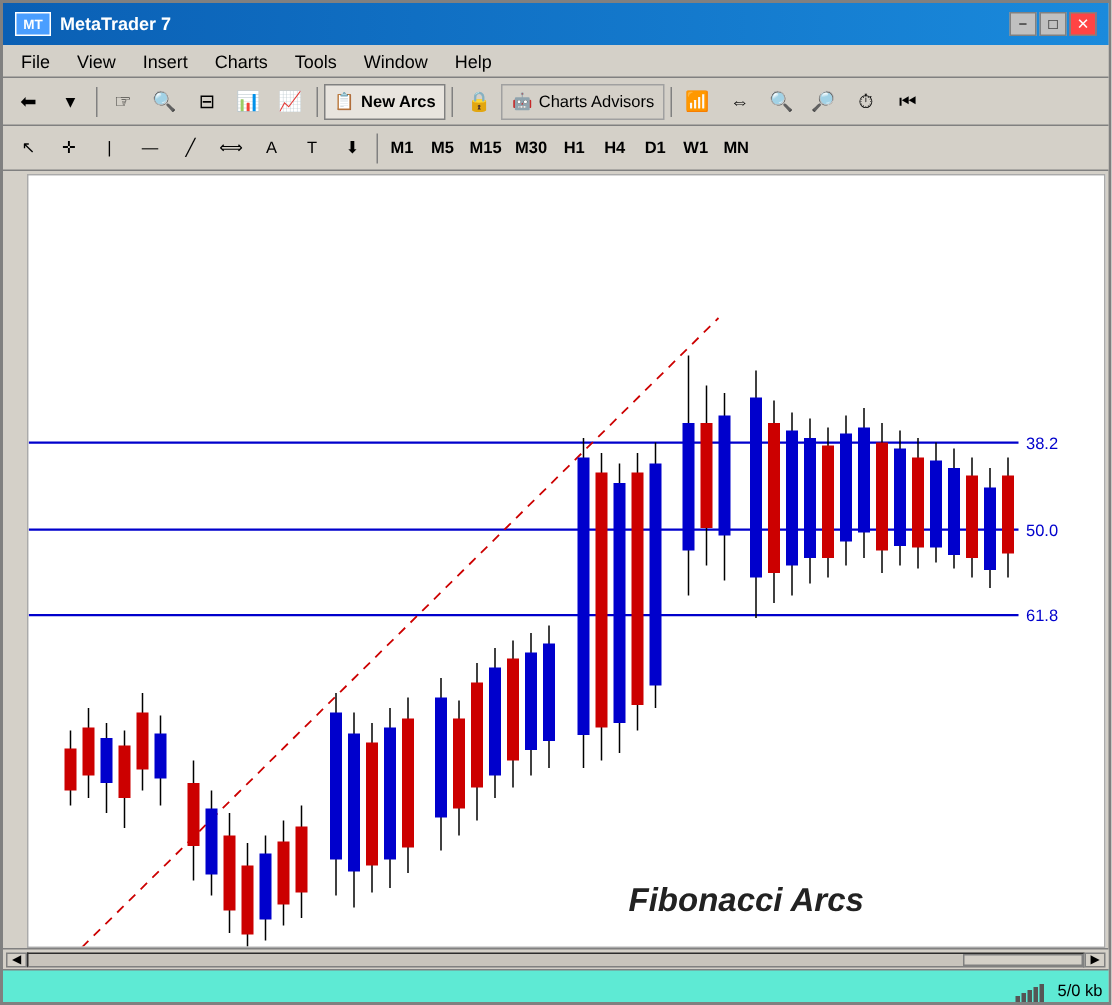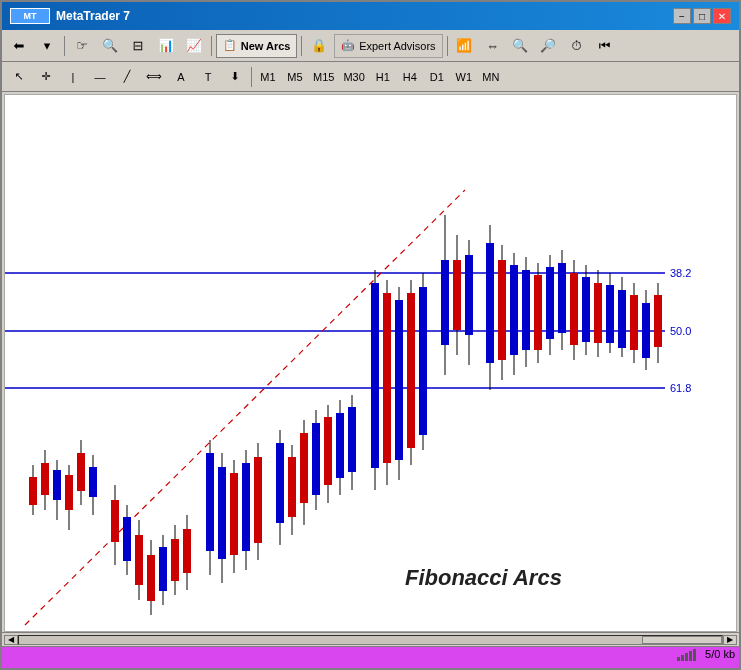--- a/index.html
+++ b/index.html
@@ -32,21 +32,21 @@
     }
     .title-bar-left {
       display: flex;
       align-items: center;
       gap: 6px;
       color: white;
       font-size: 12px;
       font-weight: bold;
     }
     .title-icon {
-      width: 40px;
+      width: 24px;
       height: 16px;
       background: #4a9eff;
       border: 1px solid #fff;
       display: flex;
       align-items: center;
       justify-content: center;
       font-size: 9px;
       color: white;
     }
     .title-bar-controls {
@@ -153,41 +153,41 @@
     .timeframe-btn {
       min-width: 26px;
       height: 22px;
       background: #d4d0c8;
       border: 1px solid transparent;
       display: flex;
       align-items: center;
       justify-content: center;
       cursor: pointer;
       font-size: 11px;
-      font-weight: normal;
+      font-weight: bold;
       padding: 0 3px;
       color: #000;
     }
 
     
     .chart-area {
       flex: 1;
       background: white;
       position: relative;
       overflow: hidden;
       border: 1px solid #aaa;
-      margin: 2px 2px 0 2px;
+      margin: 2px 2px 0 16px;
     }
 
     
     .statusbar {
-      background: #d946ef;
+      background: #5eead4;
       height: 22px;
       display: flex;
-      align-items: flex-start;
+      align-items: flex-end;
       border-top: 1px solid #808080;
       padding: 0 4px;
       justify-content: space-between;
     }
     .statusbar-left {
       display: flex;
       align-items: center;
       gap: 4px;
     }
     .statusbar-right {
@@ -261,40 +261,49 @@
         </div>
       <span>MetaTrader 7</span>
     </div>
     <div class="title-bar-controls">
       <div class="title-btn">−</div>
       <div class="title-btn">□</div>
       <div class="title-btn close">✕</div>
     </div>
   </div>
 
+  <div class="menubar">
+    <div class="menu-item">File</div>
+    <div class="menu-item">View</div>
+    <div class="menu-item">Insert</div>
+    <div class="menu-item">Charts</div>
+    <div class="menu-item">Tools</div>
+    <div class="menu-item">Window</div>
+    <div class="menu-item">Help</div>
+  </div>
 
   <div class="toolbar1">
     <div class="tb-btn" title="Arrow">⬅</div>
     <div class="tb-btn">▾</div>
     <div class="tb-separator"></div>
     <div class="tb-btn">☞</div>
     <div class="tb-btn">🔍</div>
     <div class="tb-btn">⊟</div>
     <div class="tb-btn">📊</div>
     <div class="tb-btn">📈</div>
     <div class="tb-separator"></div>
     <div class="tb-btn-labeled new-order-btn">
       <span>📋</span>
       <span>New Arcs</span>
     </div>
     <div class="tb-separator"></div>
     <div class="tb-btn">🔒</div>
     <div class="tb-btn-labeled">
       <span>🤖</span>
-      <span>Expert Advisors</span>
+      <span>Charts Advisors</span>
     </div>
     <div class="tb-separator"></div>
     <div class="tb-btn">📶</div>
     <div class="tb-btn">⇔</div>
     <div class="tb-btn">🔍</div>
     <div class="tb-btn">🔎</div>
     <div class="tb-btn">⏱</div>
     <div class="tb-btn">⏮</div>
   </div>
 

